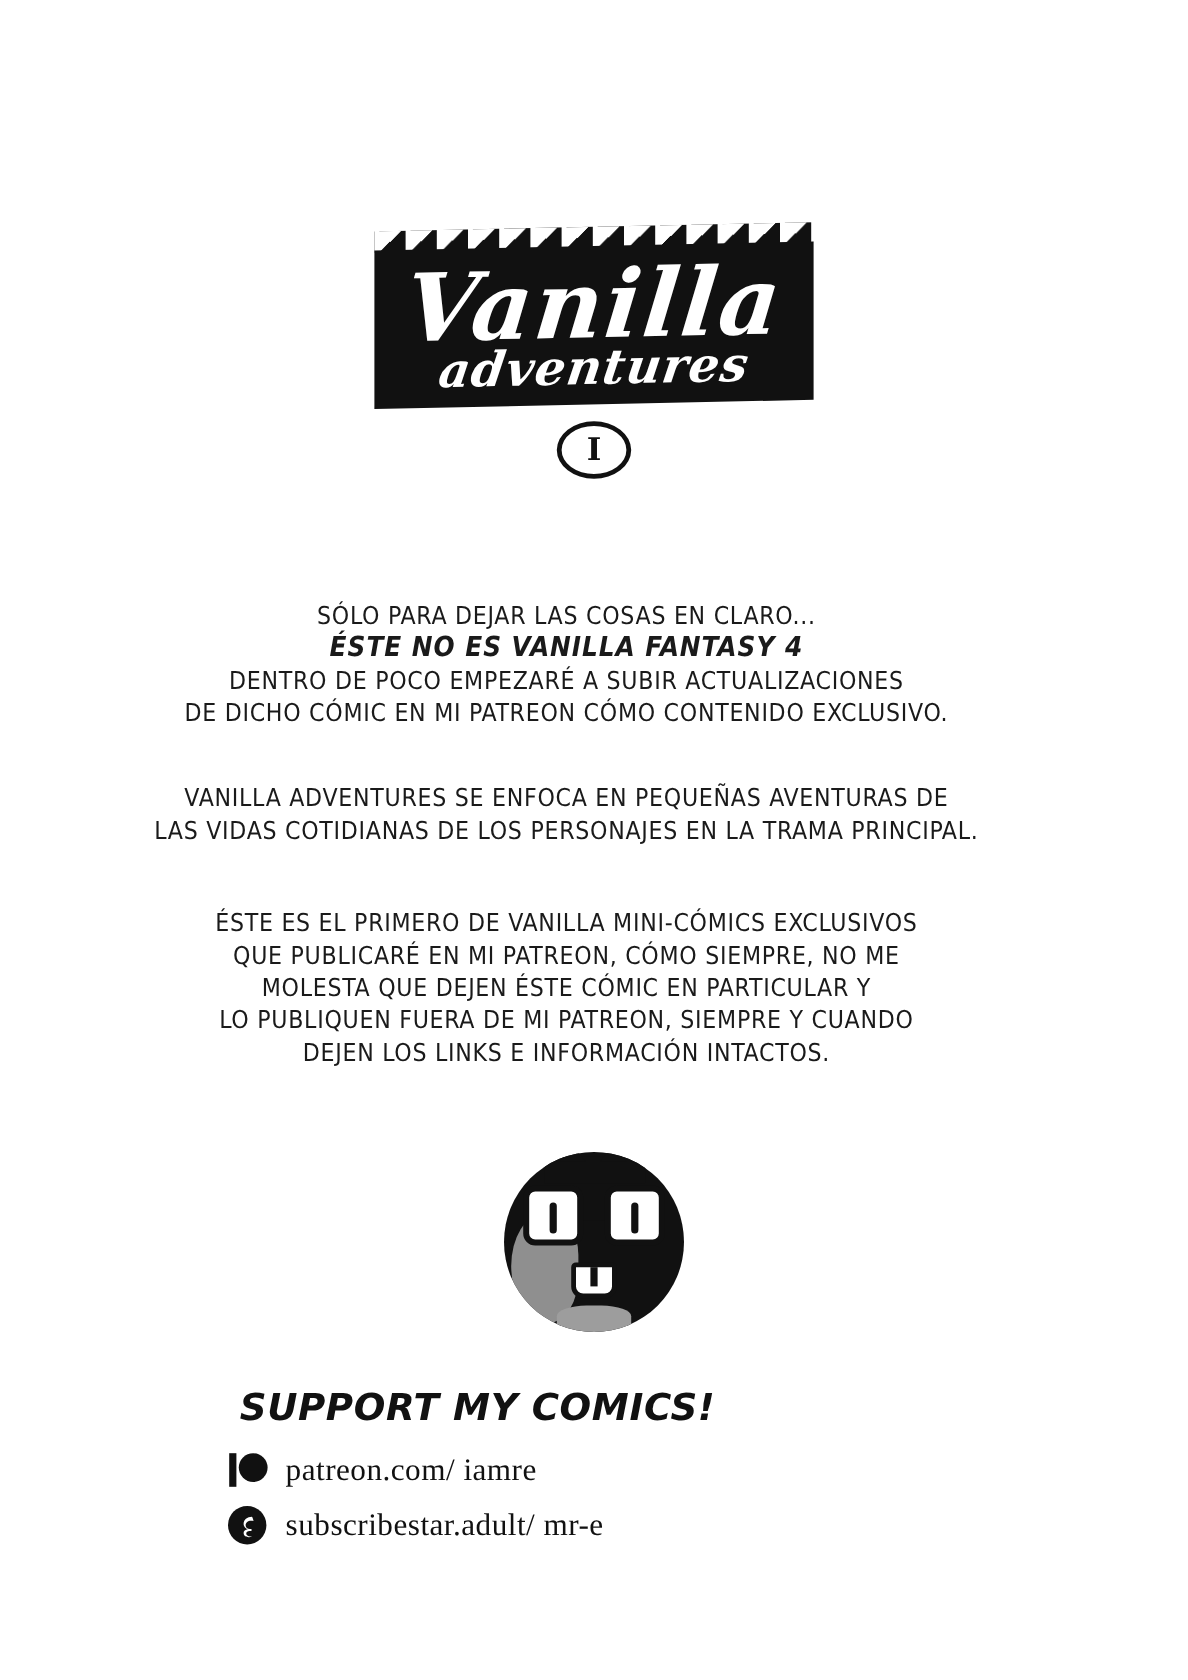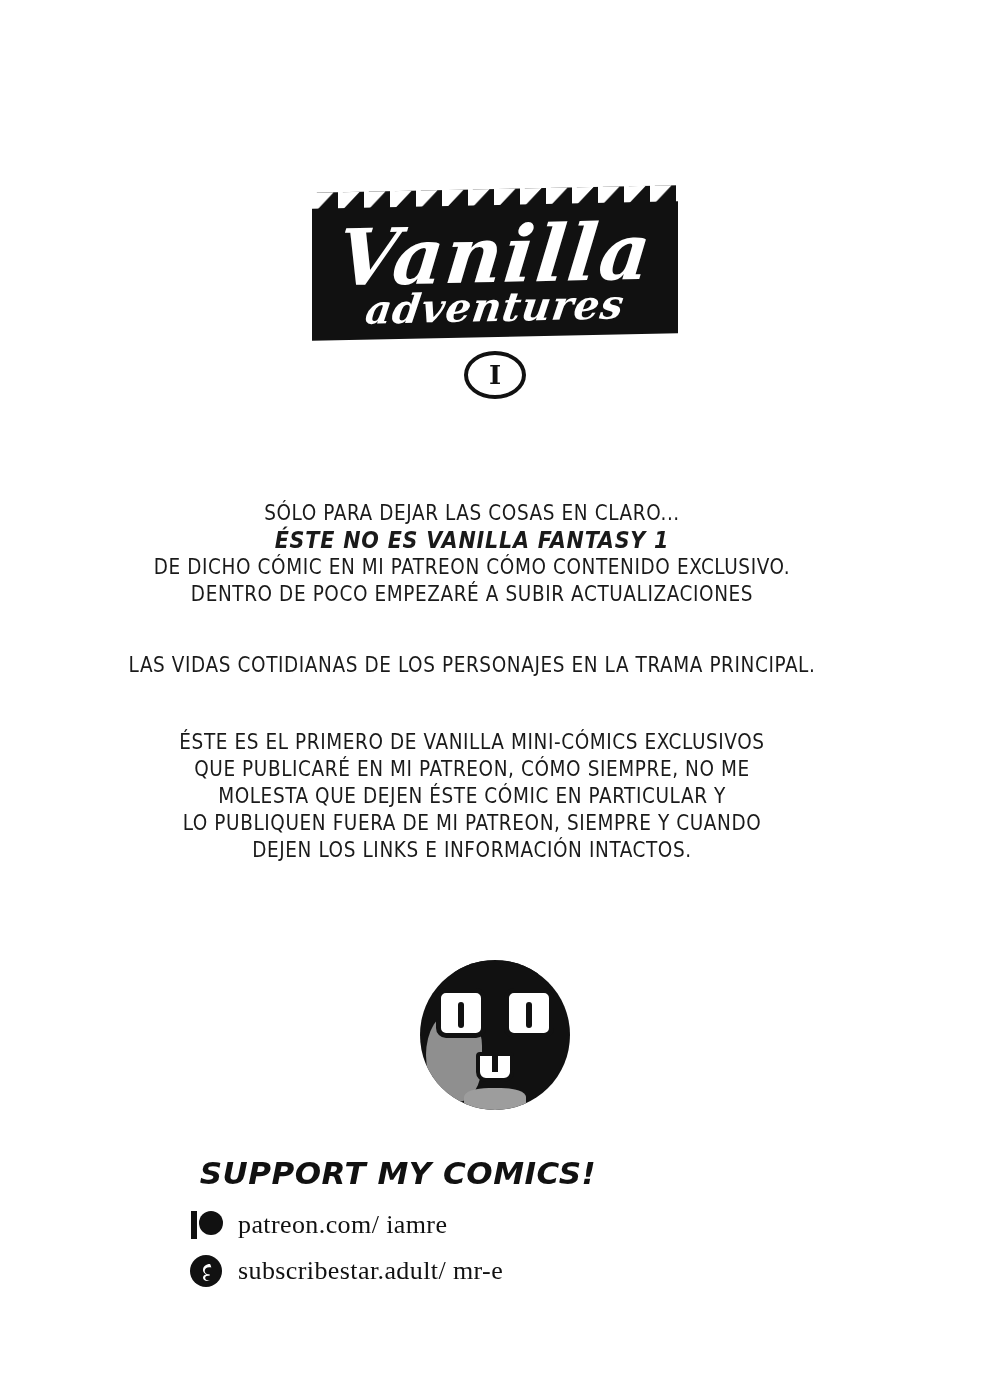--- a/index.html
+++ b/index.html
@@ -254,28 +254,29 @@
       <span class="logo-main">Vanilla</span>
       <span class="logo-sub">adventures</span>
     </div>
     <div class="logo-number">I</div>
   </div>
 
   <div class="body-text">
 
     <div class="para">
       <div class="line">SÓLO PARA DEJAR LAS COSAS EN CLARO...</div>
-      <div class="line bold-italic">ÉSTE NO ES VANILLA FANTASY 1</div>
+      <div class="line bold-italic">ÉSTE NO ES VANILLA FANTASY 4</div>
+      <div class="line">DENTRO DE POCO EMPEZARÉ A SUBIR ACTUALIZACIONES</div>
       <div class="line">DE DICHO CÓMIC EN MI PATREON CÓMO CONTENIDO EXCLUSIVO.</div>
-      <div class="line">DENTRO DE POCO EMPEZARÉ A SUBIR ACTUALIZACIONES</div>
     </div>
 
     <div class="spacer-md"></div>
 
     <div class="para">
+      <div class="line">VANILLA ADVENTURES SE ENFOCA EN PEQUEÑAS AVENTURAS DE</div>
       <div class="line">LAS VIDAS COTIDIANAS DE LOS PERSONAJES EN LA TRAMA PRINCIPAL.</div>
     </div>
 
     <div class="spacer-lg"></div>
 
     <div class="para">
       <div class="line">ÉSTE ES EL PRIMERO DE VANILLA MINI-CÓMICS EXCLUSIVOS</div>
       <div class="line">QUE PUBLICARÉ EN MI PATREON, CÓMO SIEMPRE, NO ME</div>
       <div class="line">MOLESTA QUE DEJEN ÉSTE CÓMIC EN PARTICULAR Y</div>
       <div class="line">LO PUBLIQUEN FUERA DE MI PATREON, SIEMPRE Y CUANDO</div>

